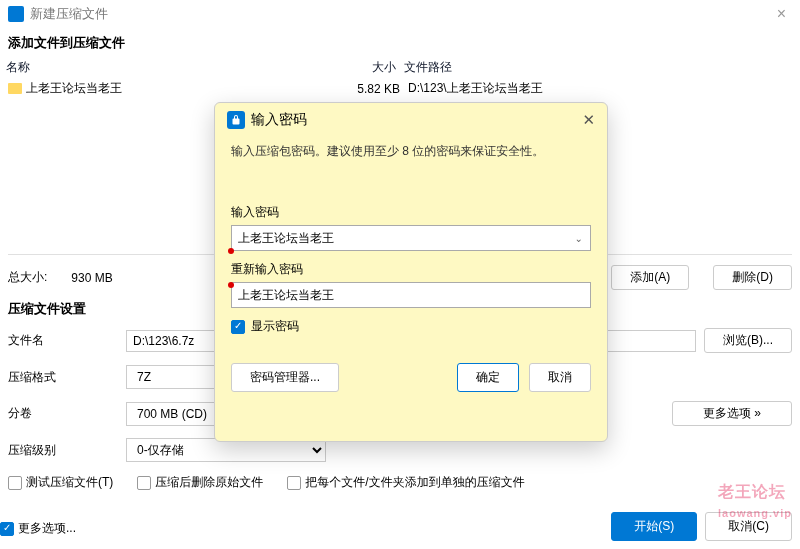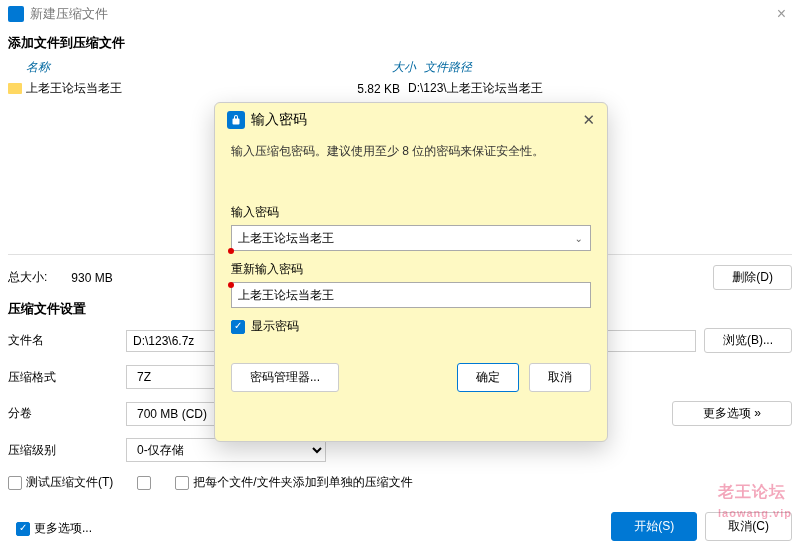--- a/index.html
+++ b/index.html
@@ -8,21 +8,21 @@
     
     .titlebar { height: 28px; display: flex; align-items: center; padding: 0 8px; }
     .titlebar-icon { width: 16px; height: 16px; background: #0078d4; margin-right: 6px; border-radius: 2px; display: inline-block; }
     .titlebar-text { color: #777; font-size: 13px; flex: 1; }
     .titlebar-close { font-size: 16px; color: #999; cursor: pointer; padding: 0 6px; }
     
     
     .section-header { font-weight: bold; font-size: 13px; padding: 6px 8px 4px; }
     
     
-    .filelist-header { display: flex; padding: 3px 24px; font-size: 12px; color: #0369a1; font-style: italic; }
+    .filelist-header { display: flex; padding: 3px 4px; font-size: 12px; color: #0f172a; }
     .filelist-header .col-name { width: 340px; padding-left: 2px; }
     .filelist-header .col-size { width: 60px; text-align: right; padding-right: 8px; }
     .filelist-header .col-path { flex: 1; }
     .filelist { margin: 0 8px; border: none; }
     .file-row { display: flex; align-items: center; padding: 1px 0; font-size: 12px; }
     .file-row .col-name { width: 340px; display: flex; align-items: center; }
     .file-row .col-size { width: 60px; text-align: right; padding-right: 8px; }
     .file-row .col-path { flex: 1; }
     .folder-icon { width: 14px; height: 11px; background: #ffd862; border-radius: 1px; margin-right: 4px; display: inline-block; }
     .file-icon { width: 12px; height: 14px; background: #fff; border: 1px solid #999; margin-right: 4px; display: inline-block; position: relative; }
@@ -48,21 +48,21 @@
     .checkbox { width: 14px; height: 14px; border: 1px solid #999; border-radius: 2px; display: inline-block; background: #fff; }
     .checkbox.checked { background: #0078d4; border-color: #0078d4; position: relative; }
     .checkbox.checked::after { content: '✓'; color: #fff; font-size: 10px; position: absolute; top: -1px; left: 2px; }
     
     
     .bottom-bar { position: absolute; bottom: 8px; right: 8px; display: flex; gap: 8px; }
     .btn-primary { background: #0078d4; color: #fff; border: 1px solid #0078d4; padding: 5px 22px; font-size: 12px; cursor: pointer; border-radius: 3px; }
     .btn-secondary { background: #fff; border: 1px solid #ccc; padding: 5px 22px; font-size: 12px; cursor: pointer; border-radius: 3px; }
     
     
-    .more-options { position: absolute; bottom: 12px; left: 16px; display: flex; align-items: center; gap: 4px; font-size: 12px; }
+    .more-options { position: absolute; bottom: 12px; left: 0; display: flex; align-items: center; gap: 4px; font-size: 12px; }
     
     
     .modal { position: absolute; top: 102px; left: 214px; width: 394px; height: 340px; background: #fef9c3; border: 1px solid #ccc; border-radius: 6px; box-shadow: 0 8px 24px rgba(0,0,0,0.2); z-index: 10; }
     .modal-titlebar { display: flex; align-items: center; padding: 8px 12px; }
     .modal-icon-wrap { width: 18px; height: 18px; background: #0078d4; border-radius: 3px; margin-right: 6px; display: flex; align-items: center; justify-content: center; }
     .modal-icon-wrap svg { width: 12px; height: 12px; }
     .modal-title { font-size: 14px; flex: 1; }
     .modal-close { font-size: 15px; color: #555; cursor: pointer; font-weight: normal; }
     .modal-body { padding: 6px 16px; }
     .modal-desc { font-size: 12px; color: #333; padding-bottom: 44px; }
@@ -109,20 +109,21 @@
   </div>
 </div>
 
 <div style="height:150px"></div>
 
 <div class="hr"></div>
 
 <div class="totals-row">
   <span>总大小:</span>
   <span class="totals-text">930 MB</span>
+  <button class="btn">添加(A)</button>
   <button class="btn">删除(D)</button>
 </div>
 
 <div class="section-header">压缩文件设置</div>
 
 <div class="form-row">
   <div class="form-label">文件名</div>
   <input class="form-input" style="width: 560px;" value="D:\123\6.7z">
   <button class="btn">浏览(B)...</button>
 </div>
@@ -144,20 +145,21 @@
   <select class="combo w200"><option>0-仅存储</option></select>
 </div>
 
 <div class="checkbox-row">
   <label class="checkbox-item">
     <span class="checkbox"></span>
     <span>测试压缩文件(T)</span>
   </label>
   <label class="checkbox-item">
     <span class="checkbox"></span>
+    <span>压缩后删除原始文件</span>
   </label>
   <label class="checkbox-item">
     <span class="checkbox"></span>
     <span>把每个文件/文件夹添加到单独的压缩文件</span>
   </label>
 </div>
 
 <div class="more-options">
   <span class="checkbox checked" style="position:relative; background:#0078d4;"></span>
   <span>更多选项...</span>

